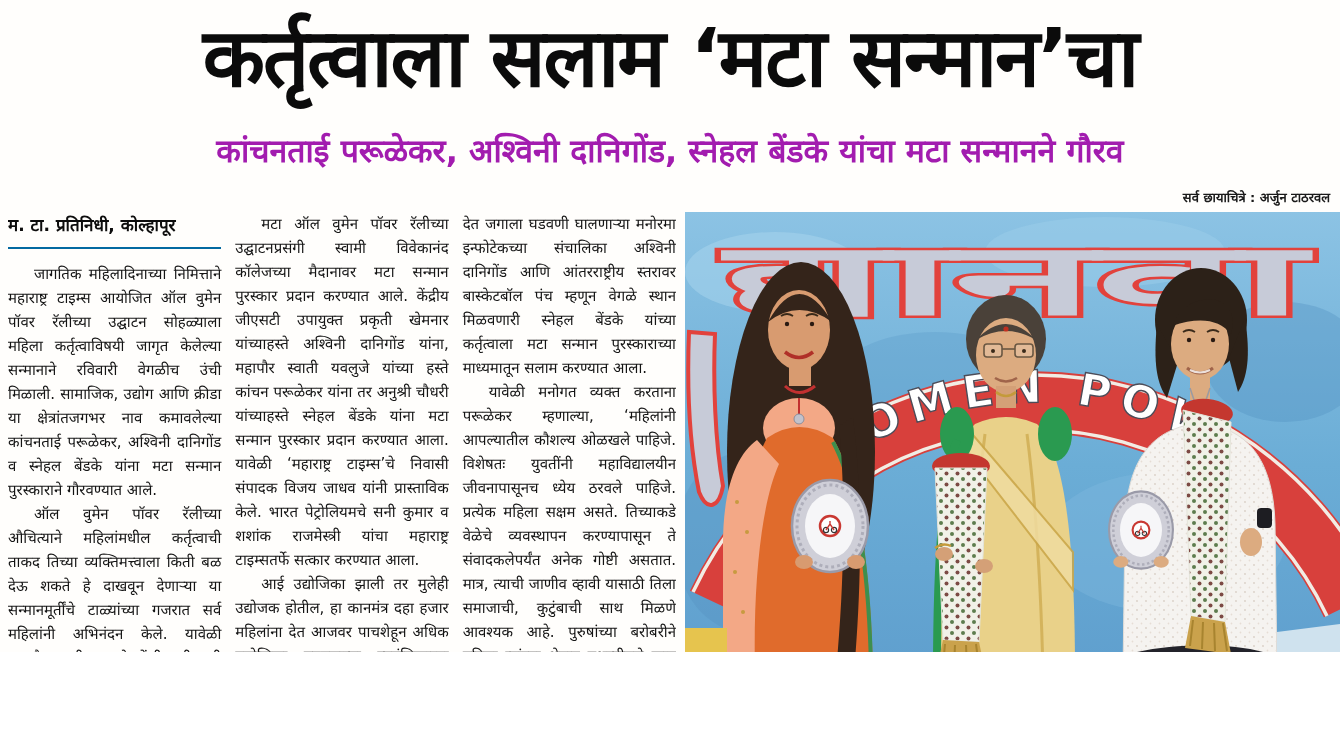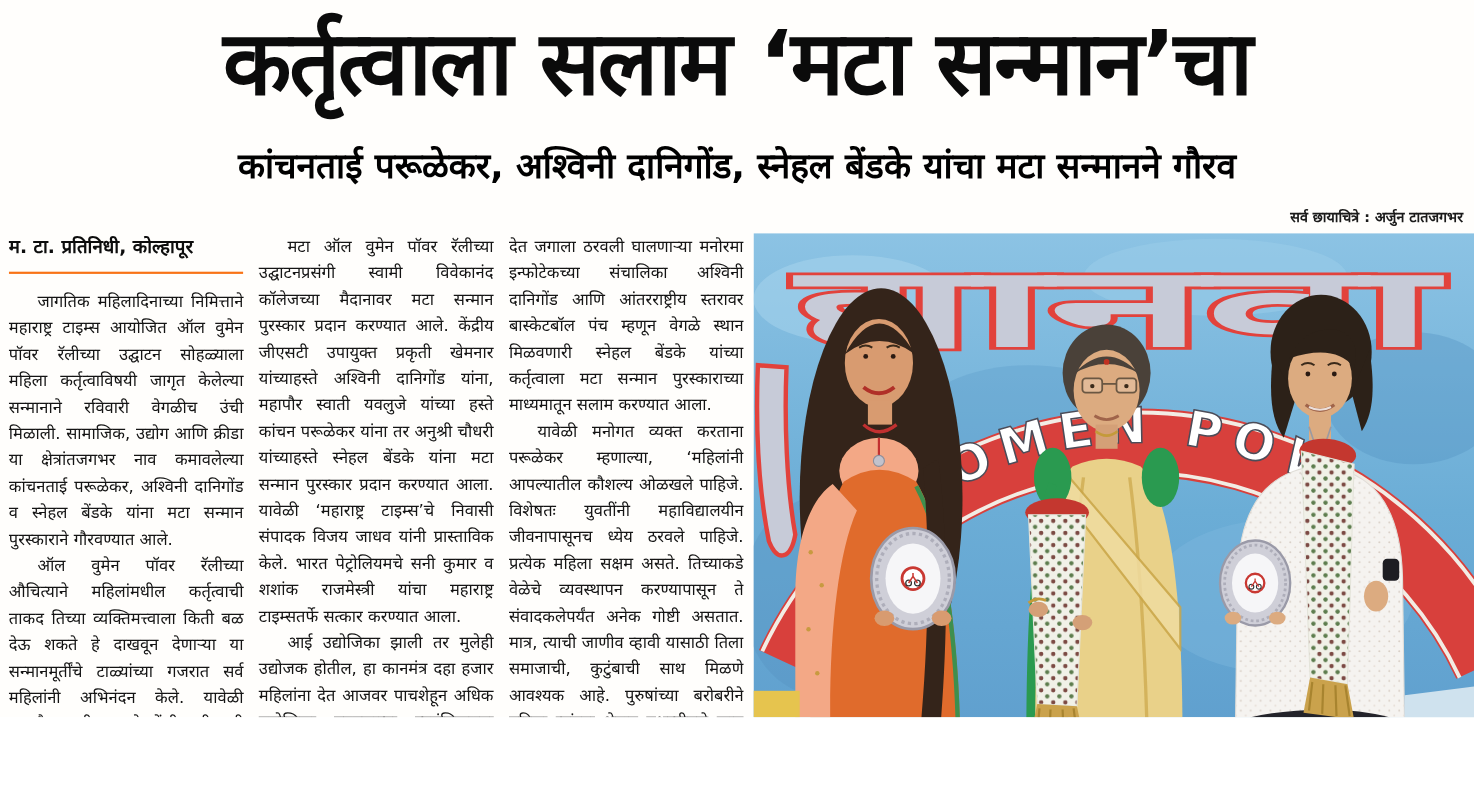--- a/index.html
+++ b/index.html
@@ -7,33 +7,33 @@
     position:relative;width:1340px;height:652px;background:#fffefc;overflow:hidden;
     font-family:"DejaVu Sans","Liberation Sans",sans-serif;color:#111;
   }
   .headline{
     position:absolute;top:-4px;left:0;width:1340px;text-align:center;
     font-size:81px;font-weight:700;color:#0b0b0b;letter-spacing:-2px;
     line-height:124px;white-space:nowrap;
   }
   .subheadline{
     position:absolute;top:124px;left:0;width:1340px;text-align:center;
-    font-size:32px;font-weight:700;color:#000000;line-height:54px;white-space:nowrap;
+    font-size:32px;font-weight:700;color:#a21caf;line-height:54px;white-space:nowrap;
   }
   .photo-credit{
     position:absolute;top:188px;right:10px;font-size:13px;font-weight:700;color:#1a1a1a;
   }
   .columns{
     position:absolute;top:212px;left:8px;width:668px;height:494px;
     display:flex;gap:14px;overflow:hidden;
   }
   .col{flex:1;min-width:0;font-size:15px;line-height:24px;text-align:justify;color:#141414;}
   .byline{
     font-weight:700;font-size:17px;color:#0d0d0d;
-    border-bottom:2px solid #f97316;padding-bottom:9px;margin-bottom:13px;line-height:26px;
+    border-bottom:2px solid #0369a1;padding-bottom:9px;margin-bottom:13px;line-height:26px;
   }
   .col p{margin:0;}
   .col p.indent{text-indent:26px;}
   .photo{position:absolute;left:685px;top:212px;width:655px;height:460px;}
   .photo svg{display:block;}
   .photo-caption{
     position:absolute;left:690px;top:679px;width:648px;
     font-size:15.5px;font-weight:400;color:#101010;white-space:nowrap;overflow:hidden;
   }
   .bottom-divider{
@@ -42,34 +42,34 @@
 </style>
 </head>
 <body>
 
 <div class="page">
 
   <div class="headline">कर्तृत्वाला सलाम ‘मटा सन्मान’चा</div>
 
   <div class="subheadline">कांचनताई परूळेकर, अश्विनी दानिगोंड, स्नेहल बेंडके यांचा मटा सन्मानने गौरव</div>
 
-  <div class="photo-credit">सर्व छायाचित्रे : अर्जुन टातजगभर</div>
+  <div class="photo-credit">सर्व छायाचित्रे : अर्जुन टाठरवल</div>
 
   <div class="columns">
     <div class="col">
       <div class="byline">म. टा. प्रतिनिधी, कोल्हापूर</div>
       <p class="indent">जागतिक महिलादिनाच्या निमित्ताने महाराष्ट्र टाइम्स आयोजित ऑल वुमेन पॉवर रॅलीच्या उद्घाटन सोहळ्याला महिला कर्तृत्वाविषयी जागृत केलेल्या सन्मानाने रविवारी वेगळीच उंची मिळाली. सामाजिक, उद्योग आणि क्रीडा या क्षेत्रांतजगभर नाव कमावलेल्या कांचनताई परूळेकर, अश्विनी दानिगोंड व स्नेहल बेंडके यांना मटा सन्मान पुरस्काराने गौरवण्यात आले.</p>
       <p class="indent">ऑल वुमेन पॉवर रॅलीच्या औचित्याने महिलांमधील कर्तृत्वाची ताकद तिच्या व्यक्तिमत्त्वाला किती बळ देऊ शकते हे दाखवून देणाऱ्या या सन्मानमूर्तींचे टाळ्यांच्या गजरात सर्व महिलांनी अभिनंदन केले. यावेळी महापौर स्वाती यवलुजे, केंद्रीय जीएसटी उपायुक्त प्रकृती खेमनार, भारतीय महिला क्रिकेट ‘अ’ संघाची कर्णधार अनुजा पाटील, विवेकानंद शिक्षण संस्थेच्या सचिव शुभांगी गावडे, उद्योजिका साधना घाटगे, रूपाली नांगरे-पाटील, अनुश्री चौधरी,</p>
     </div>
     <div class="col">
       <p class="indent">मटा ऑल वुमेन पॉवर रॅलीच्या उद्घाटनप्रसंगी स्वामी विवेकानंद कॉलेजच्या मैदानावर मटा सन्मान पुरस्कार प्रदान करण्यात आले. केंद्रीय जीएसटी उपायुक्त प्रकृती खेमनार यांच्याहस्ते अश्विनी दानिगोंड यांना, महापौर स्वाती यवलुजे यांच्या हस्ते कांचन परूळेकर यांना तर अनुश्री चौधरी यांच्याहस्ते स्नेहल बेंडके यांना मटा सन्मान पुरस्कार प्रदान करण्यात आला. यावेळी ‘महाराष्ट्र टाइम्स’चे निवासी संपादक विजय जाधव यांनी प्रास्ताविक केले. भारत पेट्रोलियमचे सनी कुमार व शशांक राजमेस्त्री यांचा महाराष्ट्र टाइम्सतर्फे सत्कार करण्यात आला.</p>
       <p class="indent">आई उद्योजिका झाली तर मुलेही उद्योजक होतील, हा कानमंत्र दहा हजार महिलांना देत आजवर पाचशेहून अधिक उद्योजिका घडवणाऱ्या स्वयंसिद्धाच्या संचालिका कांचन परूळेकर, आरोग्यक्षेत्राला माहिती तंत्रज्ञानाची जोड</p>
     </div>
     <div class="col">
-      <p>देत जगाला ठरवली घालणाऱ्या मनोरमा इन्फोटेकच्या संचालिका अश्विनी दानिगोंड आणि आंतरराष्ट्रीय स्तरावर बास्केटबॉल पंच म्हणून वेगळे स्थान मिळवणारी स्नेहल बेंडके यांच्या कर्तृत्वाला मटा सन्मान पुरस्काराच्या माध्यमातून सलाम करण्यात आला.</p>
+      <p>देत जगाला घडवणी घालणाऱ्या मनोरमा इन्फोटेकच्या संचालिका अश्विनी दानिगोंड आणि आंतरराष्ट्रीय स्तरावर बास्केटबॉल पंच म्हणून वेगळे स्थान मिळवणारी स्नेहल बेंडके यांच्या कर्तृत्वाला मटा सन्मान पुरस्काराच्या माध्यमातून सलाम करण्यात आला.</p>
       <p class="indent">यावेळी मनोगत व्यक्त करताना परूळेकर म्हणाल्या, ‘महिलांनी आपल्यातील कौशल्य ओळखले पाहिजे. विशेषतः युवतींनी महाविद्यालयीन जीवनापासूनच ध्येय ठरवले पाहिजे. प्रत्येक महिला सक्षम असते. तिच्याकडे वेळेचे व्यवस्थापन करण्यापासून ते संवादकलेपर्यंत अनेक गोष्टी असतात. मात्र, त्याची जाणीव व्हावी यासाठी तिला समाजाची, कुटुंबाची साथ मिळणे आवश्यक आहे. पुरुषांच्या बरोबरीने महिला त्यांच्या क्षेत्रात यशस्वीपणे काम करत आहेत. महिलादिन साजरा करत असताना ग्रामीण भागातील शेवटच्या महिलेपर्यंत या दिनाच्या संकल्पनेचा अर्थ पोहोचला पाहिजे. त्यासाठी युवतींनी पुढाकार घेतला पाहिजे.</p>
     </div>
   </div>
 
   <div class="photo">
     <svg width="655" height="460" viewBox="0 0 655 460" xmlns="http://www.w3.org/2000/svg">
       <defs>
         <linearGradient id="bgGrad" x1="0" y1="0" x2="0" y2="1">
           <stop offset="0" stop-color="#8cc3e4"></stop>
           <stop offset="0.55" stop-color="#6badd6"></stop>

